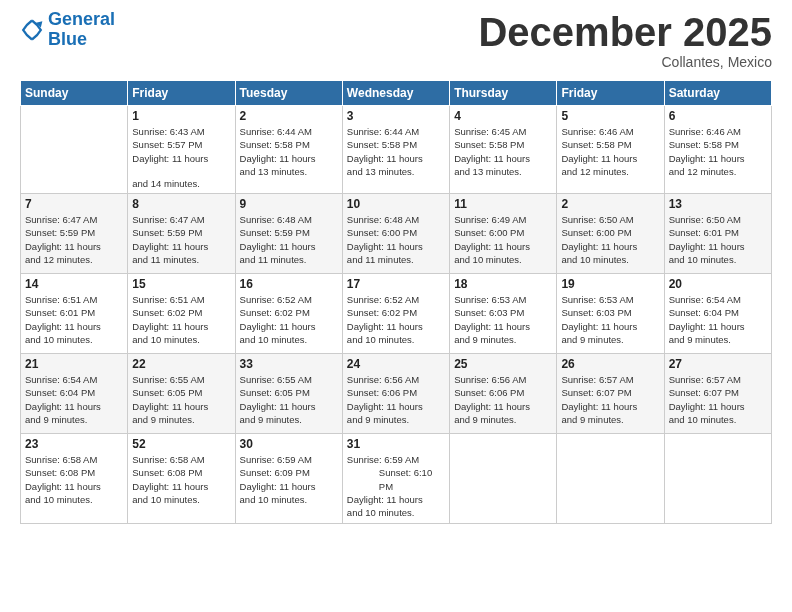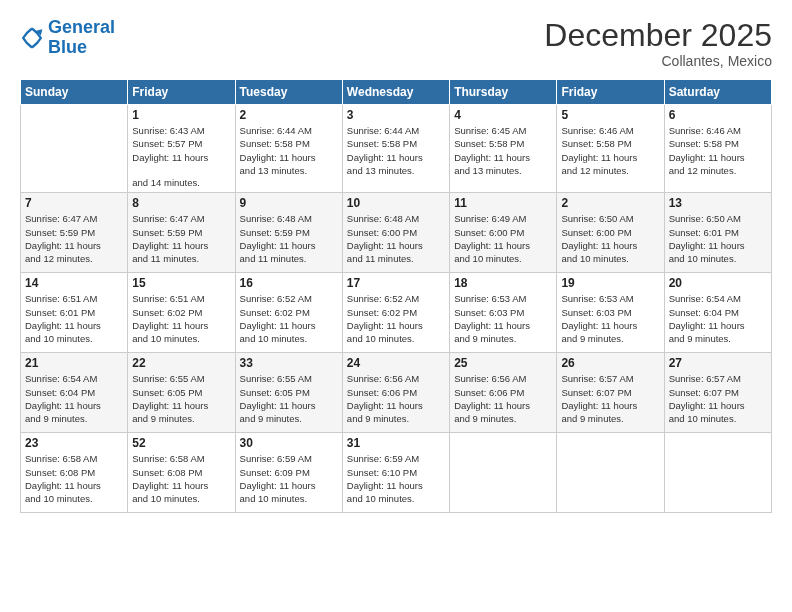--- a/index.html
+++ b/index.html
@@ -7,21 +7,21 @@
       width: 792px;
       height: 612px;
       font-family: Arial, sans-serif;
       background: #fff;
       overflow: hidden;
     }
     .page {
       width: 792px;
       height: 511px;
       background: #fff;
-      padding: 18px 20px 10px 20px;
+      padding: 10px 20px 10px 20px;
     }
     .header {
       display: flex;
       justify-content: space-between;
       align-items: flex-start;
       margin-bottom: 10px;
     }
     .logo {
       display: flex;
       align-items: center;
@@ -37,22 +37,22 @@
       color: #1a6fb5;
     }
     .logo-icon {
       width: 24px;
       height: 24px;
     }
     .title-block {
       text-align: right;
     }
     .main-title {
-      font-size: 32px;
-      font-weight: normal;
+      font-size: 40px;
+      font-weight: bold;
       color: #333;
       line-height: 1.1;
     }
     .sub-title {
       font-size: 14px;
       color: #555;
     }
     .calendar {
       width: 100%;
       border-collapse: collapse;
@@ -405,21 +405,21 @@
               <span style="display: block;">Sunrise: 6:59 AM</span>
               <span style="display: block;">Sunset: 6:09 PM</span>
               <span style="display: block;">Daylight: 11 hours</span>
               <span style="display: block;">and 10 minutes.</span>
             </div>
           </td>
           <td>
             <span class="day-number">31</span>
             <div class="cell-text">
               <span style="display: block;">Sunrise: 6:59 AM</span>
-              <span style="display: block;">Sunset: 6:10 PM</span>
+              <span style="display: block; margin-left: 32px;">Sunset: 6:10 PM</span>
               <span style="display: block;">Daylight: 11 hours</span>
               <span style="display: block;">and 10 minutes.</span>
             </div>
           </td>
           <td class="empty-cell"></td>
           <td class="empty-cell"></td>
           <td class="empty-cell"></td>
         </tr>
       </tbody>
   </table>

